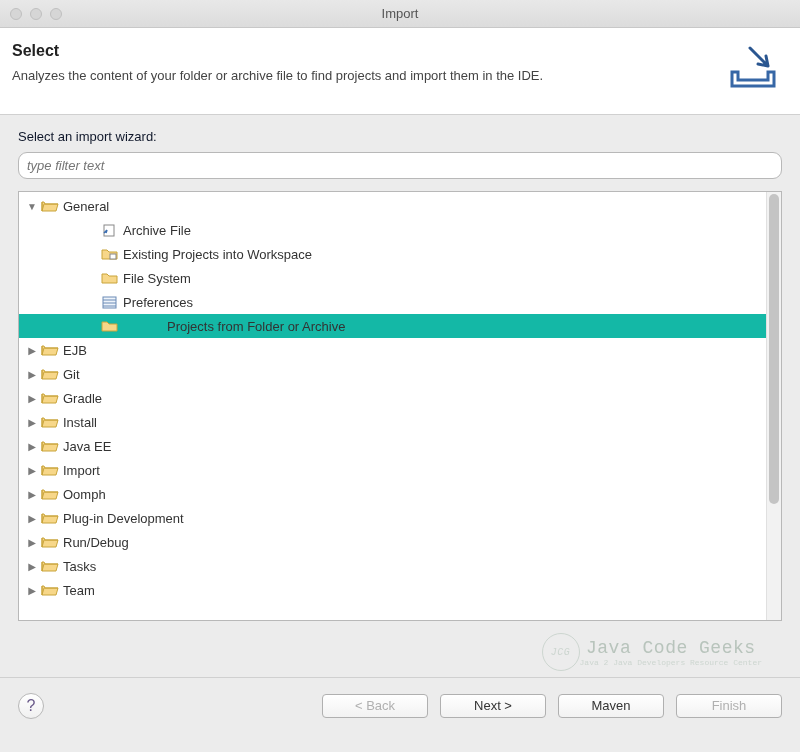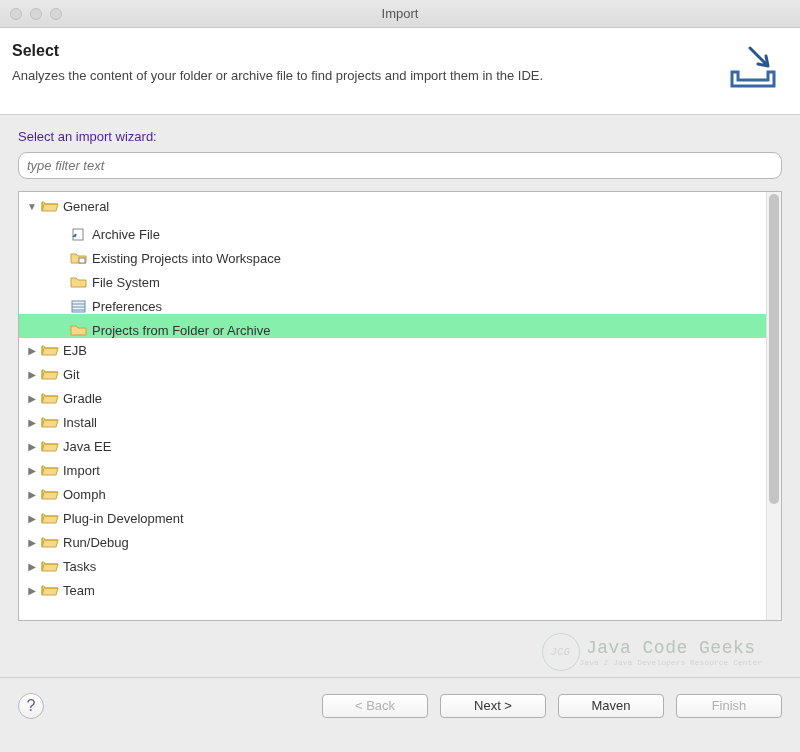--- a/index.html
+++ b/index.html
@@ -36,21 +36,21 @@
       justify-content: space-between;
     }
     .header-text h1 { font-size: 16px; font-weight: bold; margin-bottom: 8px; color: #222; }
     .header-text p { font-size: 13px; color: #444; }
     .header-icon {
       width: 58px; height: 48px; margin-left: 12px; flex-shrink: 0;
     }
     .body {
       padding: 14px 18px 0 18px;
     }
-    .wizard-label { font-size: 13px; color: #4c1d95; margin-bottom: 8px; display: block; }
+    .wizard-label { font-size: 13px; color: #0f172a; margin-bottom: 8px; display: block; }
     .filter-input {
       width: 100%;
       padding: 5px 8px;
       border: 1px solid #b8b8b8;
       background: #fff;
       font-size: 13px;
       font-style: italic;
       color: #aaa;
       border-radius: 9px;
       margin-bottom: 12px;
@@ -82,22 +82,22 @@
       border-radius: 7px;
     }
     .tree-item {
       display: flex;
       align-items: center;
       height: 24px;
       padding-left: 6px;
       cursor: default;
       white-space: nowrap;
     }
-    .tree-item.selected { background: #86efac; }
-    .tree-item.child { padding-left: 49px; align-items: flex-end; }
+    .tree-item.selected { background: #14b8a6; gap: 44px; }
+    .tree-item.child { padding-left: 80px; }
     .tree-item.root { padding-left: 6px; }
     .disclosure {
       width: 14px; height: 14px; display: inline-flex; align-items: center; justify-content: center;
       color: #7a7a7a; font-size: 10px;
     }
     .node-icon {
       width: 18px; height: 16px; margin: 0 4px 0 2px; display: inline-flex; align-items: center; justify-content: center;
     }
     .folder-svg { width: 18px; height: 14px; }
     .node-label { font-size: 13px; color: #333; }

